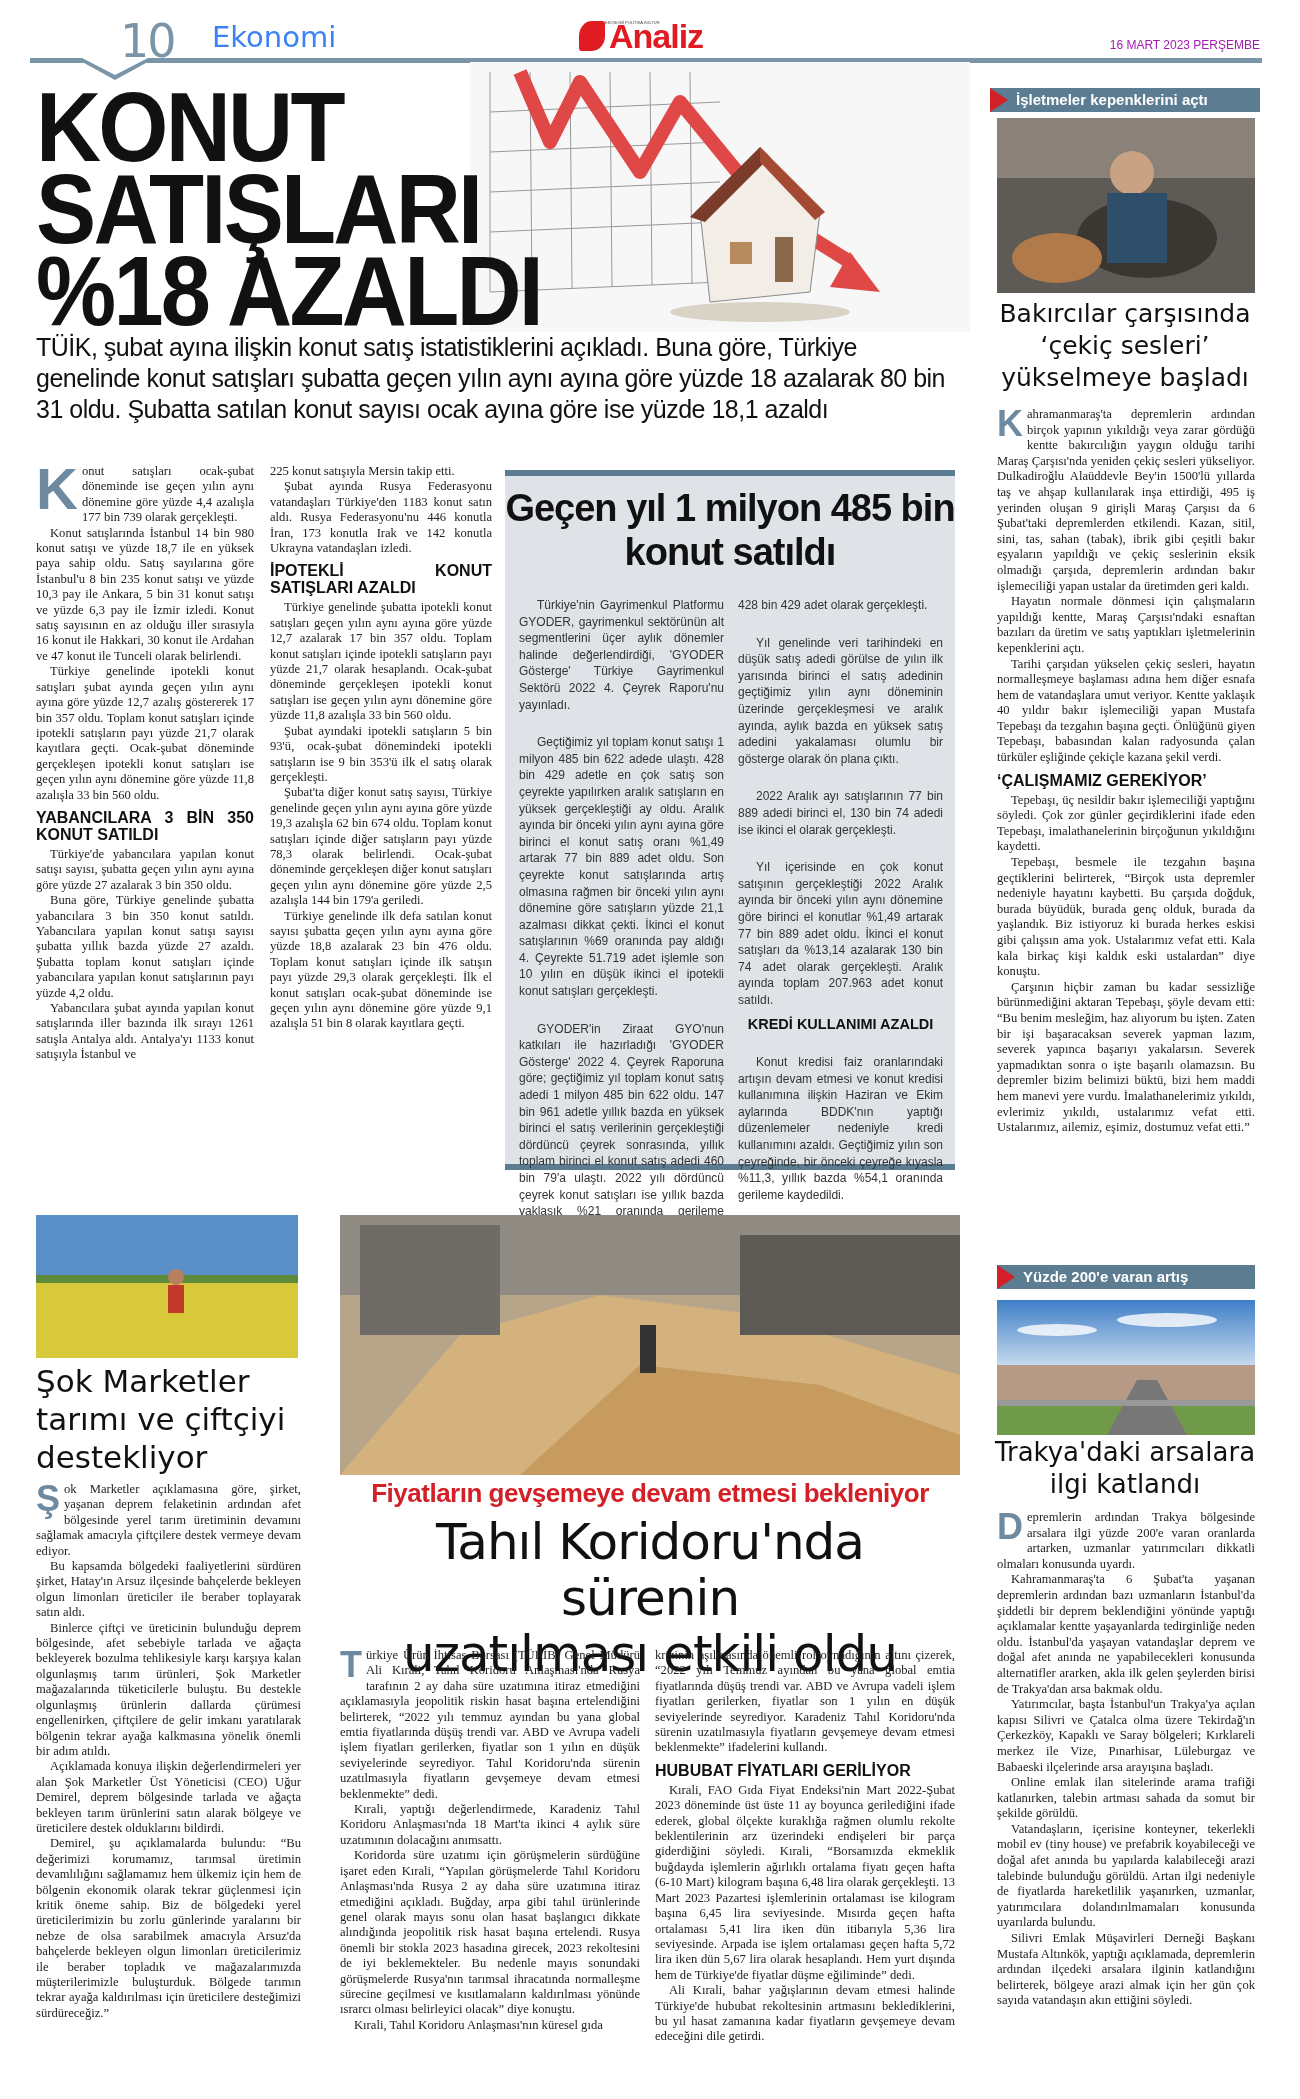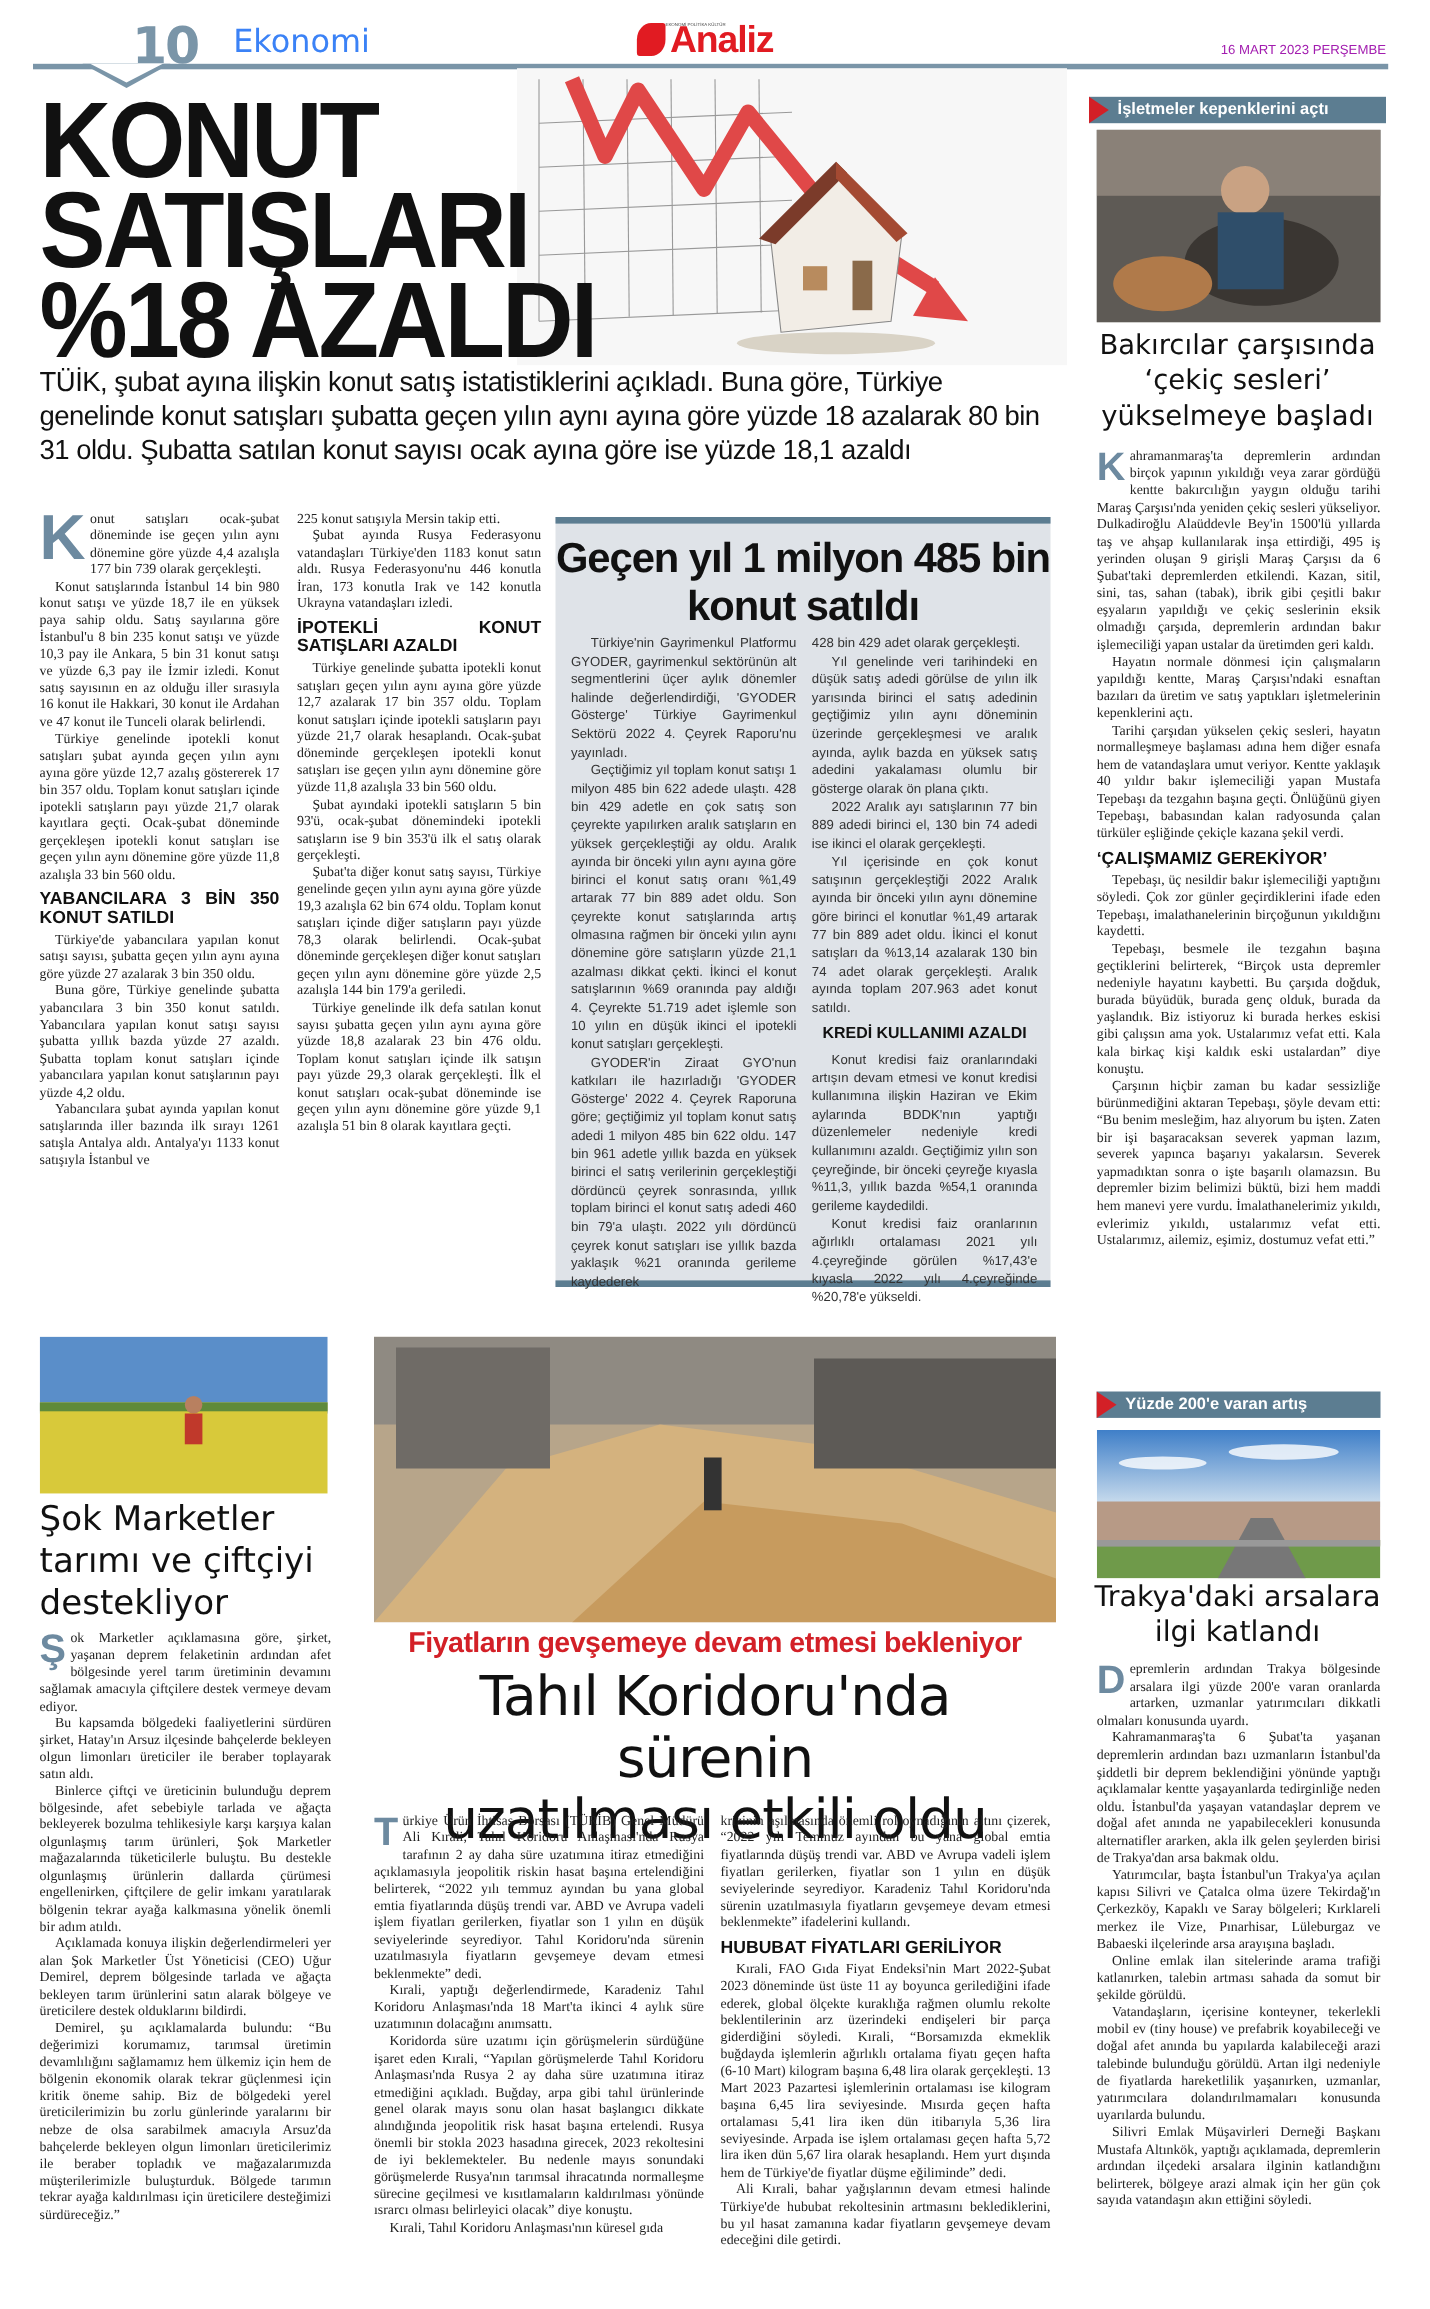--- a/index.html
+++ b/index.html
@@ -1,20 +1,20 @@
 <!DOCTYPE html>
 <html><head>
 <meta charset="utf-8">
 <style>
   * { box-sizing: border-box; margin: 0; padding: 0; }
   body { width: 1300px; height: 2099px; background: #fff; position: relative; overflow: hidden; font-family: "DejaVu Serif", serif; color: #222; }
   .abs { position: absolute; }
 
   
-  .page-num { left: 120px; top: 14px; font-size: 46px; color: #7a95a8; font-family: "DejaVu Sans", sans-serif; font-weight: 700; letter-spacing: -2px; }
+  .page-num { left: 120px; top: 14px; font-size: 46px; color: #7a95a8; font-family: "DejaVu Sans", sans-serif; font-weight: 400; letter-spacing: -2px; }
   .section-name { left: 212px; top: 20px; font-size: 29px; color: #3b82f6; font-family: "DejaVu Sans", sans-serif; }
   .header-rule { left: 30px; top: 58px; width: 1232px; height: 5px; background: #7a95a8; }
   .header-notch { left: 75px; top: 58px; width: 0; height: 0; border-left: 40px solid transparent; border-right: 40px solid transparent; border-top: 22px solid #7a95a8; }
   .header-notch-inner { left: 82px; top: 58px; width: 0; height: 0; border-left: 33px solid transparent; border-right: 33px solid transparent; border-top: 17px solid #fff; }
   .logo { left: 579px; top: 18px; width: 170px; height: 36px; display: flex; align-items: center; }
   .logo-mark { width: 26px; height: 30px; background: #e11b22; border-radius: 50% 10% 50% 10%; margin-right: 4px; }
   .logo-text { font-family: "Liberation Sans", sans-serif; font-weight: bold; font-size: 34px; color: #e11b22; letter-spacing: -1px; line-height: 36px; }
   .logo-tag { position: absolute; left: 26px; top: 2px; font-size: 4px; color: #444; font-family: "Liberation Sans", sans-serif; }
   .date { right: 40px; top: 38px; font-size: 12px; color: #a21caf; font-family: "Liberation Sans", sans-serif; }
 
@@ -27,21 +27,21 @@
   .col { font-family: "Liberation Serif", serif; font-size: 12.6px; line-height: 15.4px; color: #222; text-align: justify; hyphens: auto; }
   .col p { text-indent: 14px; }
   .col p.first { text-indent: 0; }
   .dropcap { float: left; font-family: "Liberation Sans", sans-serif; font-weight: bold; color: #6d8aa0; font-size: 58px; line-height: 46px; margin: 2px 4px 0 0; }
   .subhead { font-family: "Liberation Sans", sans-serif; font-weight: bold; font-size: 16px; line-height: 17px; color: #111; margin: 6px 0 4px; text-indent: 0; }
 
   
   .box { left: 505px; top: 470px; width: 450px; height: 700px; background: #dfe3e8; border-top: 6px solid #5c7d91; border-bottom: 6px solid #5c7d91; }
   .box-title { position: absolute; left: 0; top: 10px; width: 450px; text-align: center; font-family: "Liberation Sans", sans-serif; font-weight: bold; font-size: 38px; line-height: 44px; color: #111; letter-spacing: -1px; }
   .box-col { position: absolute; top: 100px; width: 205px; font-family: "Liberation Sans", sans-serif; font-size: 12px; line-height: 16.6px; color: #333; text-align: justify; }
-  .box-col p { text-indent: 18px; }
+  .box-col p { text-indent: 18px; margin-top: 21px; }
   .box-sub { font-weight: bold; font-size: 14.5px; text-align: center; color: #111; margin: 8px 0 6px; text-indent: 0 !important; }
 
   
   .tag { height: 24px; background: #5c7d91; color: #fff; font-family: "Liberation Sans", sans-serif; font-weight: bold; font-size: 15px; line-height: 24px; padding-left: 26px; }
   .tag-arrow { position: absolute; left: 0; top: 0; width: 0; height: 0; border-top: 12px solid transparent; border-bottom: 12px solid transparent; border-left: 18px solid #d32027; }
   .side-title { font-family: "DejaVu Sans", sans-serif; font-size: 25px; line-height: 32px; text-align: center; color: #111; }
   .side-text { font-size: 12.6px; line-height: 15.6px; }
 
   .img-box { overflow: hidden; }
   .lower-title { font-family: "DejaVu Sans", sans-serif; font-size: 31px; line-height: 38px; color: #111; }

